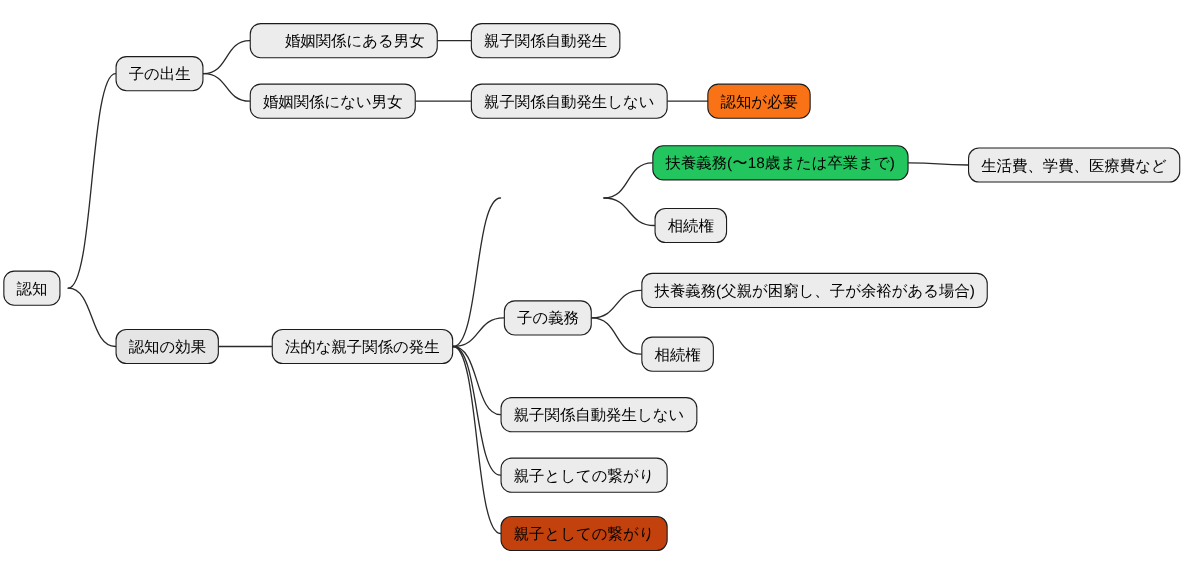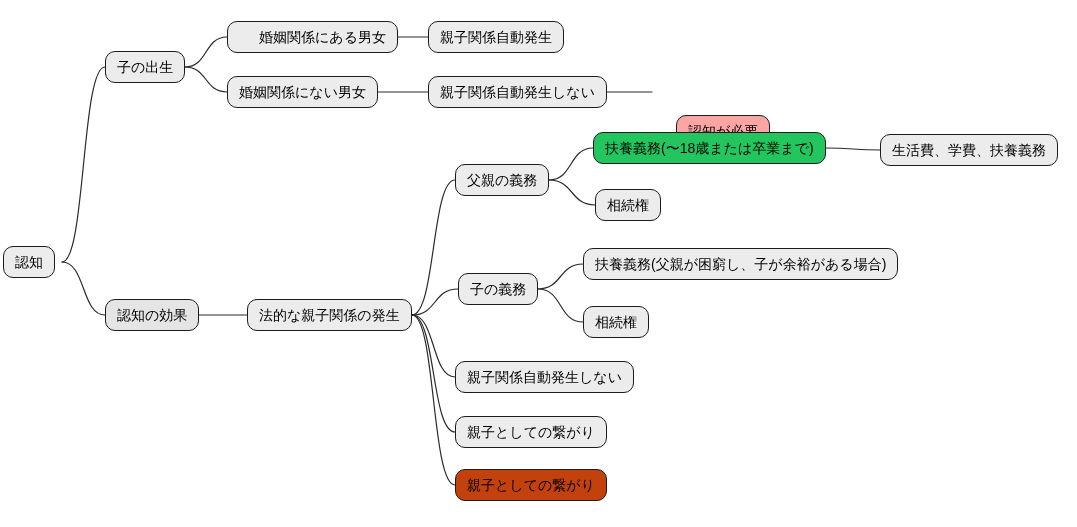--- a/index.html
+++ b/index.html
@@ -79,40 +79,37 @@
     </div>
     <div class="node" style="left: 428px; top: 21px; background: rgb(236, 236, 236); border-color: rgb(28, 28, 28); color: rgb(0, 0, 0);">
       <span>親子関係自動発生</span>
     </div>
     <div class="node" style="left: 227px; top: 76px; background: rgb(236, 236, 236); border-color: rgb(28, 28, 28); color: rgb(0, 0, 0);">
       <span>婚姻関係にない男女</span>
     </div>
     <div class="node" style="left: 428px; top: 76px; background: rgb(236, 236, 236); border-color: rgb(28, 28, 28); color: rgb(0, 0, 0); justify-content: center;">
       <span>親子関係自動発生しない</span>
     </div>
-    <div class="node" style="left: 676px; top: 76px; background: #fca5a5; border-color: rgb(28, 28, 28); color: rgb(0, 0, 0); margin-top: 39px;">
+    <div class="node" style="left: 643px; top: 76px; background: #f97316; border-color: rgb(28, 28, 28); color: rgb(0, 0, 0);">
       <span>認知が必要</span>
     </div>
     <div class="node" style="left: 105px; top: 299px; background: #e5e5e5; border-color: rgb(28, 28, 28); color: rgb(0, 0, 0);">
       <span>認知の効果</span>
     </div>
     <div class="node" style="left: 247px; top: 299px; background: rgb(236, 236, 236); border-color: rgb(28, 28, 28); color: rgb(0, 0, 0);">
       <span>法的な親子関係の発生</span>
     </div>
-    <div class="node" style="left: 455px; top: 164px; background: rgb(236, 236, 236); border-color: rgb(28, 28, 28); color: rgb(0, 0, 0);">
-      <span>父親の義務</span>
-    </div>
     <div class="node" style="left: 593px; top: 132px; background: #22c55e; border-color: rgb(28, 28, 28); color: rgb(0, 0, 0);">
       <span>扶養義務(〜18歳または卒業まで)</span>
     </div>
     <div class="node" style="left: 595px; top: 189px; background: rgb(236, 236, 236); border-color: rgb(28, 28, 28); color: rgb(0, 0, 0);">
       <span>相続権</span>
     </div>
     <div class="node" style="left: 880px; top: 134px; background: rgb(236, 236, 236); border-color: rgb(28, 28, 28); color: rgb(0, 0, 0);">
-      <span>生活費、学費、扶養義務</span>
+      <span>生活費、学費、医療費など</span>
     </div>
     <div class="node" style="left: 458px; top: 273px; background: rgb(236, 236, 236); border-color: rgb(28, 28, 28); color: rgb(0, 0, 0);">
       <span>子の義務</span>
     </div>
     <div class="node" style="left: 583px; top: 248px; background: rgb(236, 236, 236); border-color: rgb(28, 28, 28); color: rgb(0, 0, 0);">
       <span>扶養義務(父親が困窮し、子が余裕がある場合)</span>
     </div>
     <div class="node" style="left: 583px; top: 306px; background: rgb(236, 236, 236); border-color: rgb(28, 28, 28); color: rgb(0, 0, 0);">
       <span>相続権</span>
     </div>

